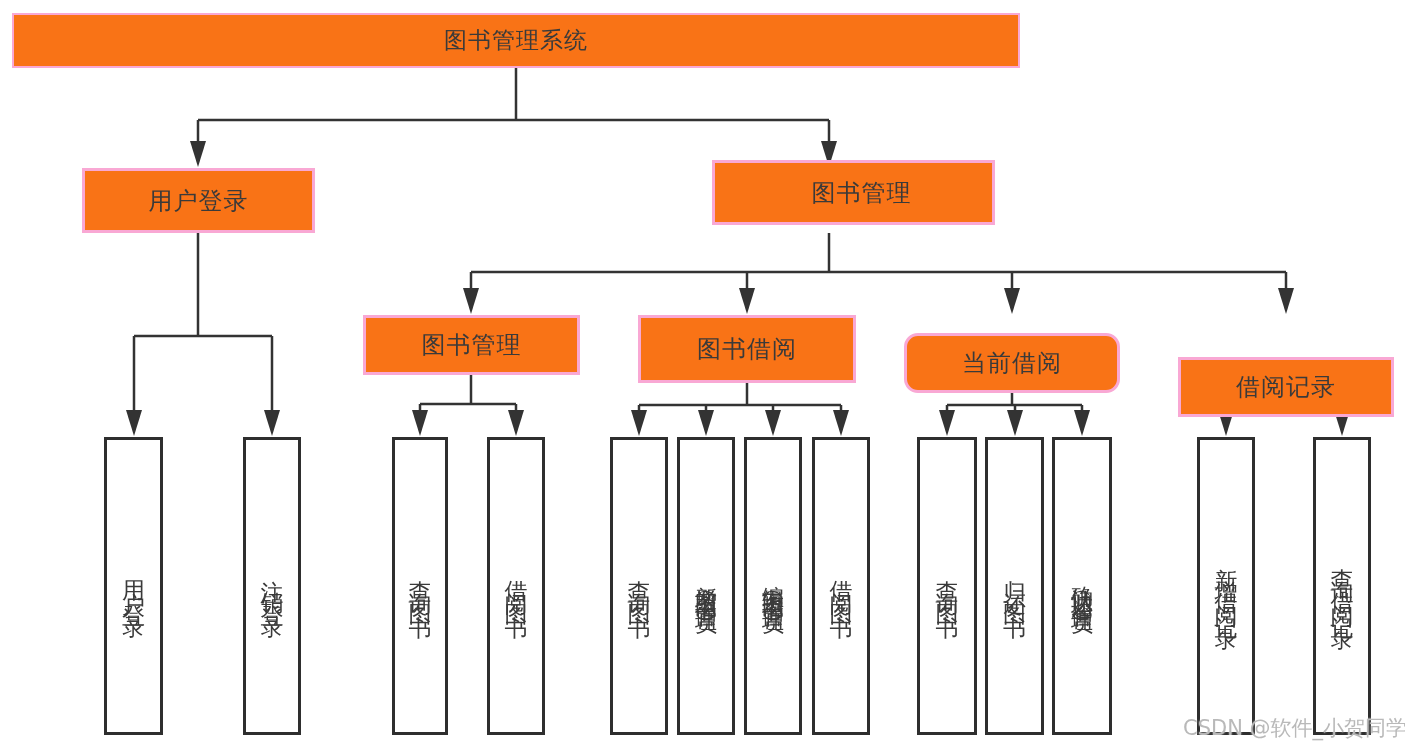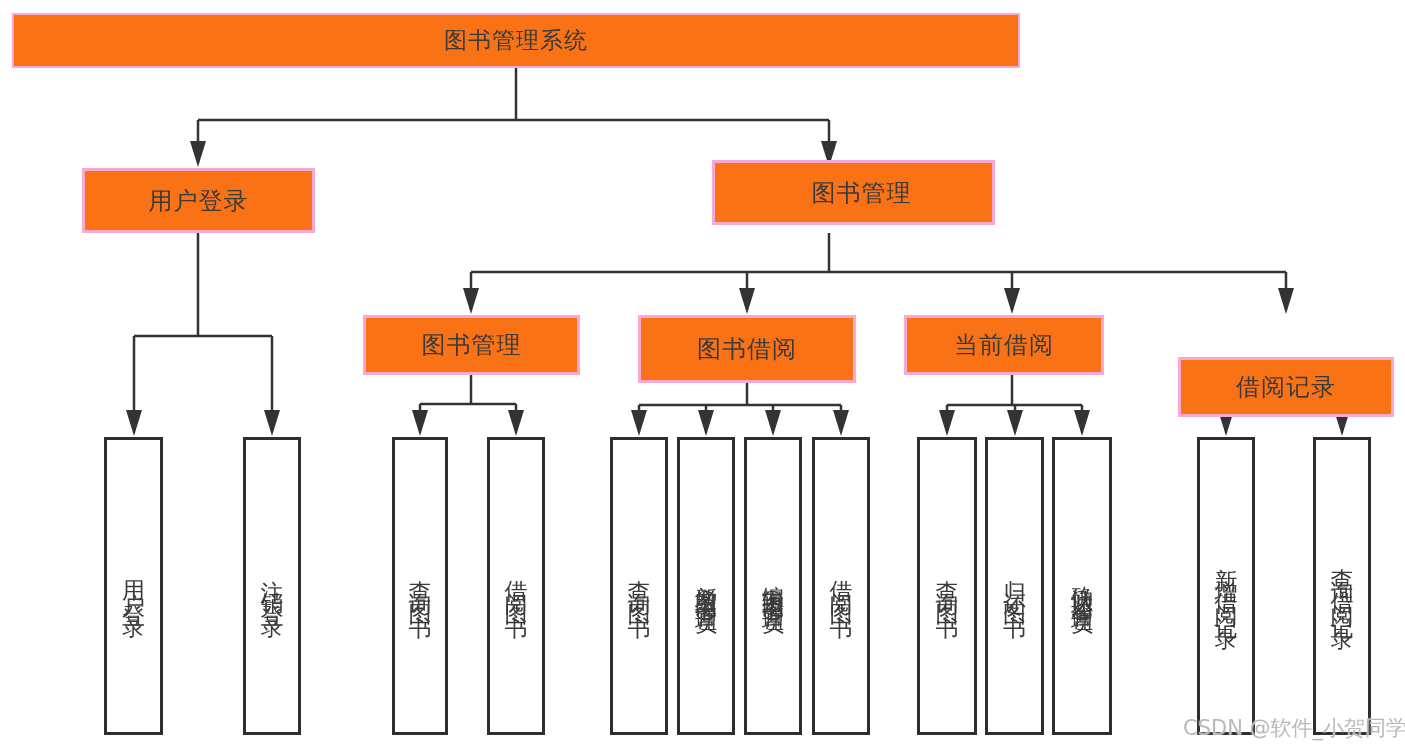--- a/index.html
+++ b/index.html
@@ -130,21 +130,21 @@
     </g>
   </svg>
 
   <div class="box root-box" style="left:12px;top:13px;width:1008px;height:55px;">图书管理系统</div>
 
   <div class="box" style="left:82px;top:168px;width:233px;height:65px;">用户登录</div>
   <div class="box" style="left:712px;top:160px;width:283px;height:65px;padding-left:16px;">图书管理</div>
 
   <div class="box" style="left:363px;top:315px;width:217px;height:60px;">图书管理</div>
   <div class="box" style="left:638px;top:315px;width:218px;height:68px;">图书借阅</div>
-  <div class="box" style="left:904px;top:315px;width:200px;height:60px;">当前借阅</div>
+  <div class="box" style="left:904px;top:333px;width:216px;height:60px;border-radius:14px;">当前借阅</div>
   <div class="box" style="left:1178px;top:315px;width:216px;height:60px;margin-top:42px;">借阅记录</div>
 
   <div class="leaf" style="left:104px;top:437px;width:59px;height:298px;">
     <span>用户登录</span>
   </div>
   <div class="leaf" style="left:243px;top:437px;width:58px;height:298px;">
     <span>注销登录</span>
   </div>
 
   <div class="leaf" style="left:392px;top:437px;width:56px;height:298px;">

